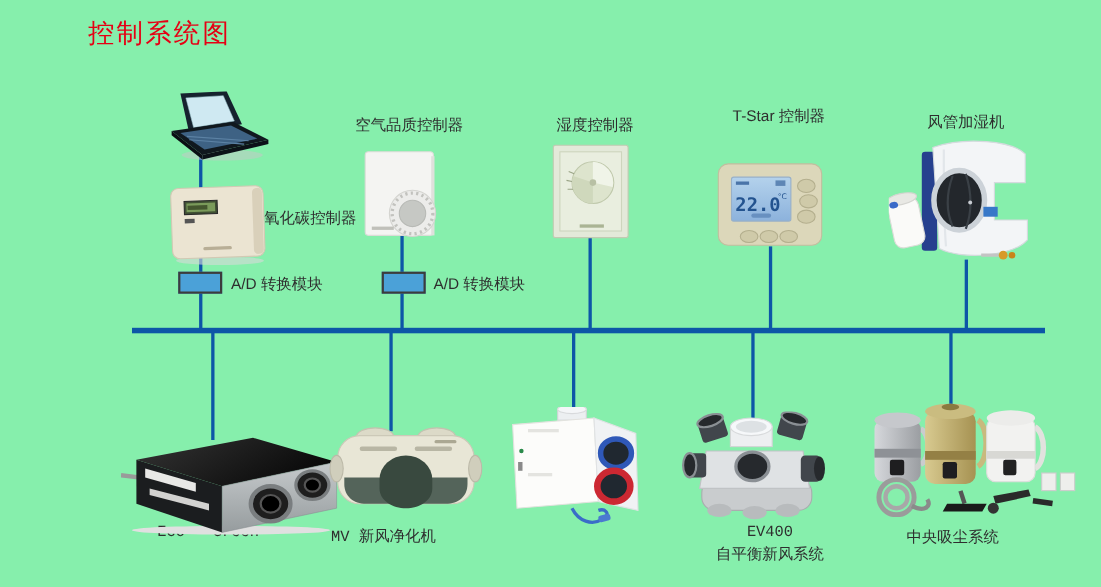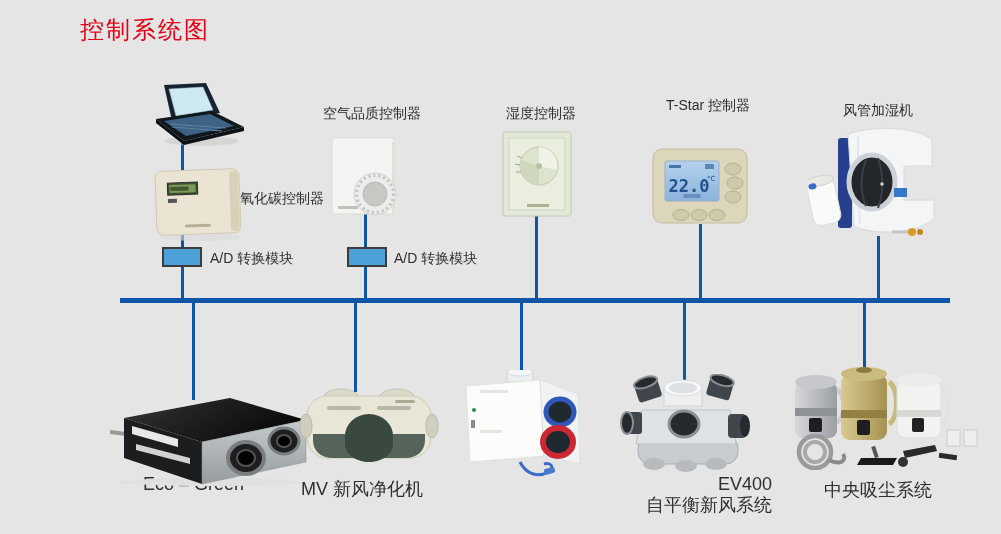--- a/index.html
+++ b/index.html
@@ -1,17 +1,17 @@
 <!DOCTYPE html>
 <html><head>
 <meta charset="utf-8">
 <style>
   html,body { margin:0; padding:0; background:#fff; }
   .stage {
-    position:relative; width:1001px; height:534px; background:#e5e5e5;
+    position:relative; width:1001px; height:534px; background:#86efac;
     font-family:"Liberation Sans", sans-serif; overflow:hidden;
   }
   .page-title {
     position:absolute; left:80px; top:14px; font-size:24px; letter-spacing:2px;
     color:#e60014; font-weight:500; white-space:nowrap;
   }
   .line { position:absolute; background:#0d56a7; z-index:1; }
   .vline { width:3px; }
   .bus  { left:120px; top:298px; width:830px; height:5px; }
   .v-laptop { left:181px; top:142px; height:157px; }
@@ -26,32 +26,32 @@
   .v-vac    { left:863px; top:300px; height:70px; }
   .adbox {
     position:absolute; width:36px; height:16px; background:#4ba1d8;
     border:2px solid #3c3c3c; z-index:3;
   }
   .ad1 { left:162px; top:247px; }
   .ad2 { left:347px; top:247px; }
   .lbl {
     position:absolute; font-size:14px; color:#2e2e2e; white-space:nowrap; z-index:2;
   }
-  .lbl-lg { font-size:18px; line-height:21px; }
+  .lbl-lg { font-size:14px; line-height:21px;font-family:Liberation Mono, monospace; }
   .co2-label  { left:226px; top:190px; }
   .aq-label   { left:323px; top:105px; }
   .hum-label  { left:506px; top:105px;font-family:Liberation Mono, monospace; }
   .tstar-label{ left:666px; top:97px;text-align:right; }
   .duct-label { left:843px; top:102px; }
   .ad1-label  { left:210px; top:250px; }
   .ad2-label  { left:394px; top:250px; }
   .eco-label  { left:143px; top:474px; }
   .mv-label   { left:301px; top:479px; }
   .hr-label   { left:474px; top:479px; }
-  .ev-label   { left:628px; top:474px; width:144px; text-align:right; }
+  .ev-label   { left:628px; top:474px; width:144px; text-align:center; }
   .vac-label  { left:824px; top:480px; }
   .device { position:absolute; z-index:2; }
   .d-laptop { left:150px; top:83px; }
   .d-co2    { left:150px; top:164px; }
   .d-aq     { left:330px; top:136px; }
   .d-hum    { left:501px; top:130px; }
   .d-tstar  { left:651px; top:147px; }
   .d-duct   { left:808px; top:122px; }
   .d-eco    { left:110px; top:392px; }
   .d-mv     { left:299px; top:384px; }

